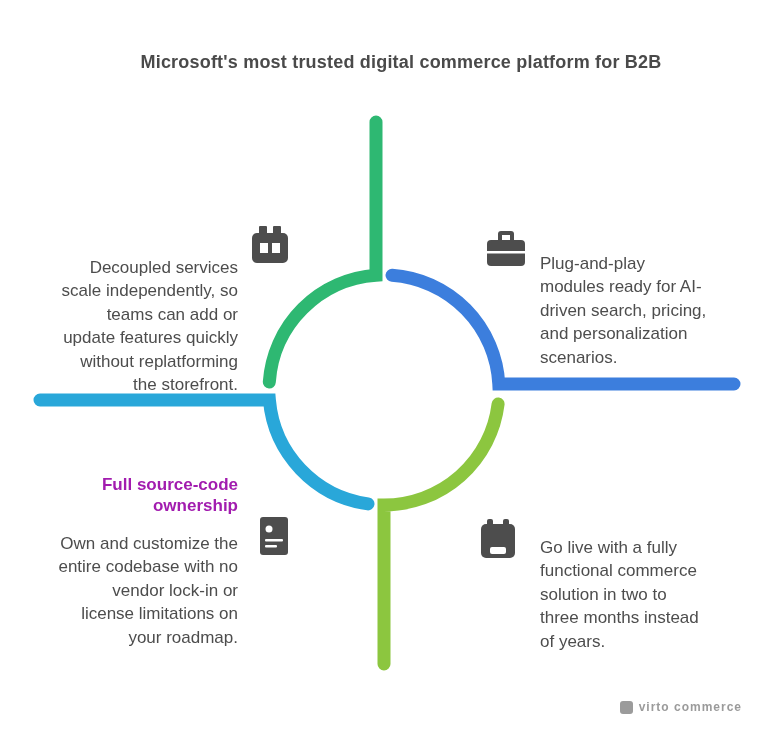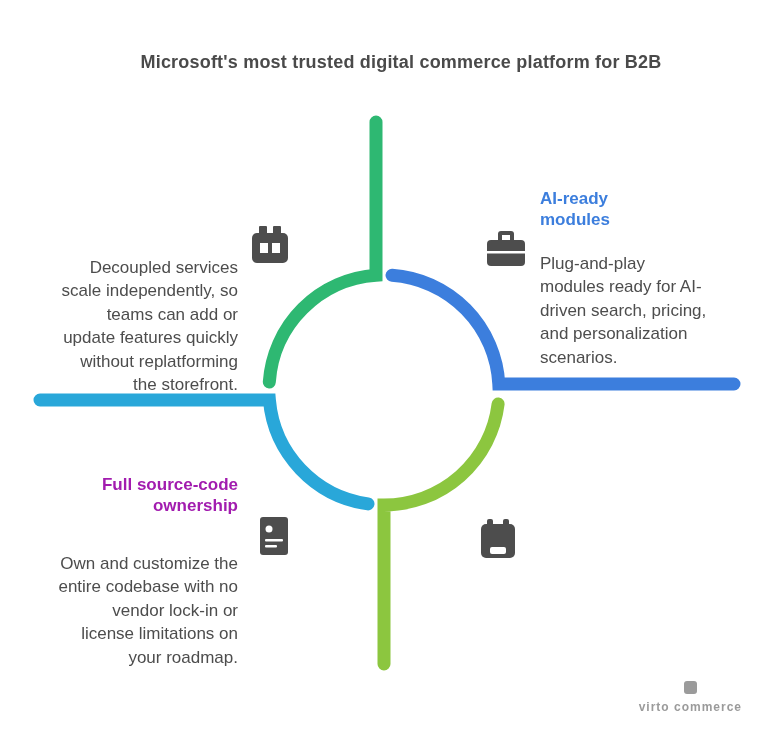--- a/index.html
+++ b/index.html
@@ -20,21 +20,21 @@
     position:absolute;font-size:17px;line-height:1.38;color:#4d4d4d;
   }
   .align-right{text-align:right;}
   .icon{position:absolute;width:48px;height:48px;}
   .icon svg{display:block;}
   .icon svg .ink{fill:#4d4d4d;}
   .icon svg .paper{fill:#ffffff;}
   #diagram{position:absolute;left:0;top:0;}
   .watermark{
     position:absolute;right:26px;bottom:18px;display:flex;align-items:center;gap:6px;
-    color:#9b9b9b;font-size:12px;font-weight:bold;letter-spacing:1px;flex-direction:column;
+    color:#9b9b9b;font-size:12px;font-weight:bold;letter-spacing:1px;
   }
   .watermark .mark{
     width:13px;height:13px;border-radius:3px;background:#9b9b9b;display:inline-block;
   }
 </style>
 </head>
 <body>
 
 <div id="canvas">
 
@@ -63,41 +63,41 @@
   <div class="body-text align-right" style="left:56px;top:256px;width:182px;">Decoupled services scale independently, so teams can add or update features quickly without replatforming the storefront.</div>
 
   <div class="icon" style="left:482px;top:224px;">
     <svg viewBox="0 0 48 48" width="48" height="48">
       <rect class="ink" x="16" y="7" width="16" height="12" rx="3"></rect>
       <rect class="paper" x="20" y="11" width="8" height="5"></rect>
       <rect class="ink" x="5" y="16" width="38" height="26" rx="4"></rect>
       <rect class="paper" x="5" y="27" width="38" height="2.5"></rect>
     </svg>
   </div>
-  <div class="heading blue" style="left:540px;top:188px;width:110px;">AI-ready modules</div>
   <div class="body-text" style="left:540px;top:252px;width:168px;">Plug-and-play modules ready for AI-driven search, pricing, and personalization scenarios.</div>
 
   <div class="heading cyan align-right" style="left:78px;top:474px;width:160px;">Full source-code ownership</div>
   <div class="icon" style="left:250px;top:512px;">
     <svg viewBox="0 0 48 48" width="48" height="48">
       <rect class="ink" x="10" y="5" width="28" height="38" rx="3"></rect>
       <circle class="paper" cx="19" cy="17" r="3.5"></circle>
       <rect class="paper" x="15" y="27" width="18" height="2.5" rx="1"></rect>
       <rect class="paper" x="15" y="33" width="12" height="2.5" rx="1"></rect>
     </svg>
   </div>
-  <div class="body-text align-right" style="left:56px;top:532px;width:182px;margin-top:20px;">Own and customize the entire codebase with no vendor lock-in or license limitations on your roadmap.</div>
+  <div class="body-text align-right" style="left:56px;top:532px;width:182px;">Own and customize the entire codebase with no vendor lock-in or license limitations on your roadmap.</div>
 
   <div class="icon" style="left:474px;top:516px;">
     <svg viewBox="0 0 48 48" width="48" height="48">
       <rect class="ink" x="13" y="3" width="6" height="9" rx="2"></rect>
       <rect class="ink" x="29" y="3" width="6" height="9" rx="2"></rect>
       <rect class="ink" x="7" y="8" width="34" height="34" rx="5"></rect>
       <rect class="paper" x="16" y="31" width="16" height="7" rx="2"></rect>
     </svg>
   </div>
+  <div class="body-text" style="left:540px;top:536px;width:168px;">Go live with a fully functional commerce solution in two to three months instead of years.</div>
 
   <div class="watermark">
     <span class="mark"></span>
     <span>virto commerce</span>
   </div>
 
 </div>
 
 </body></html>

